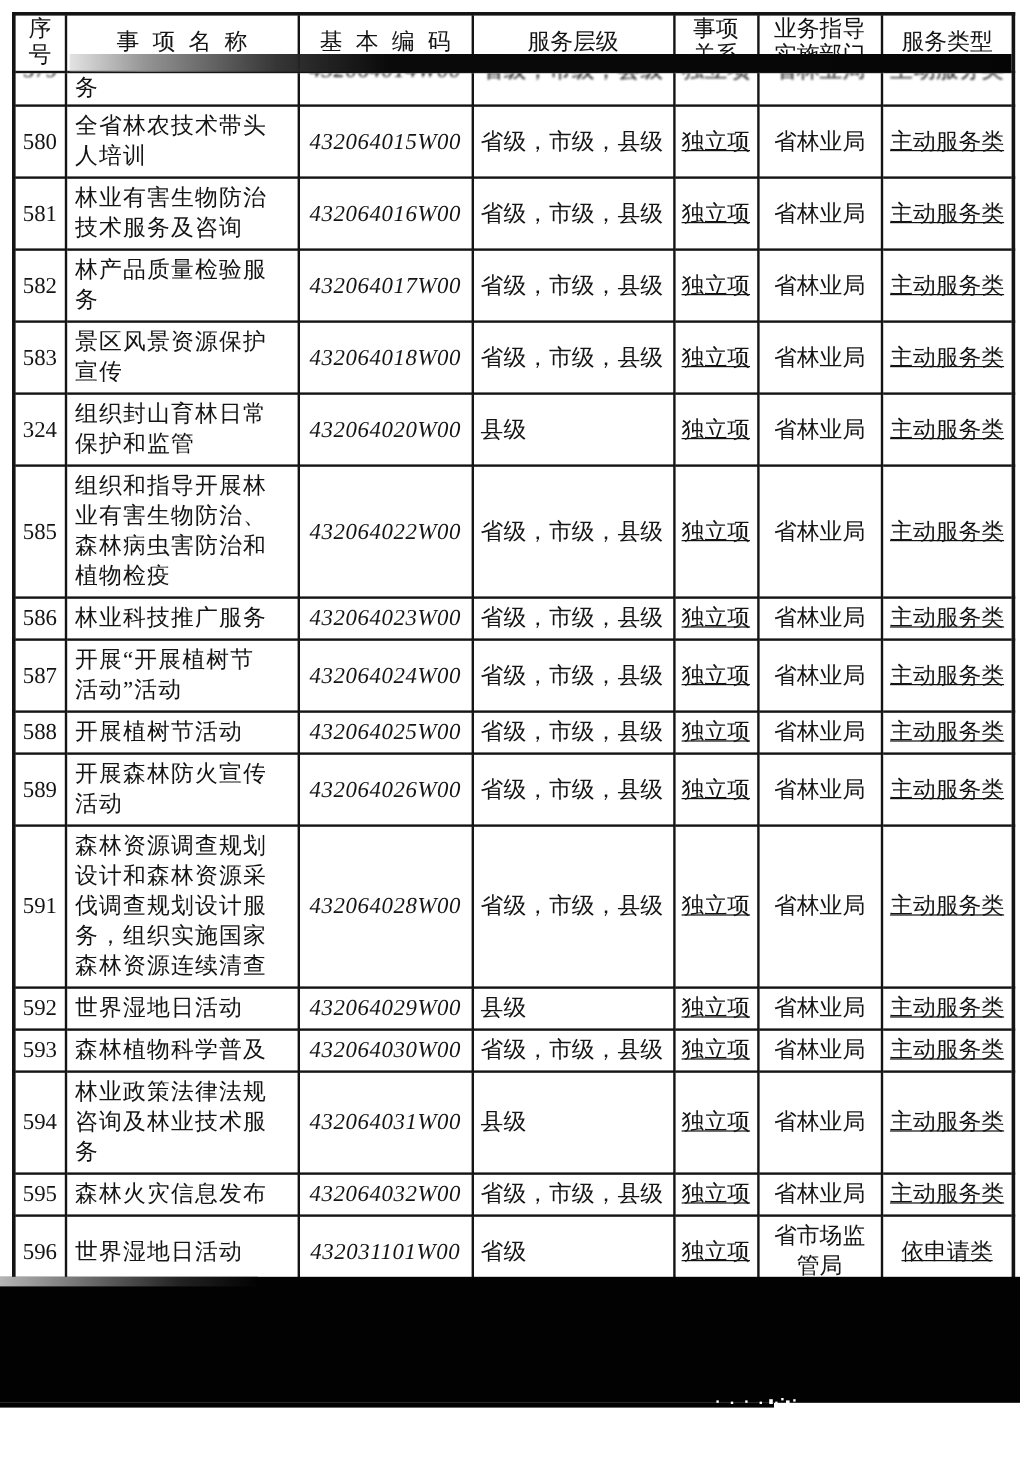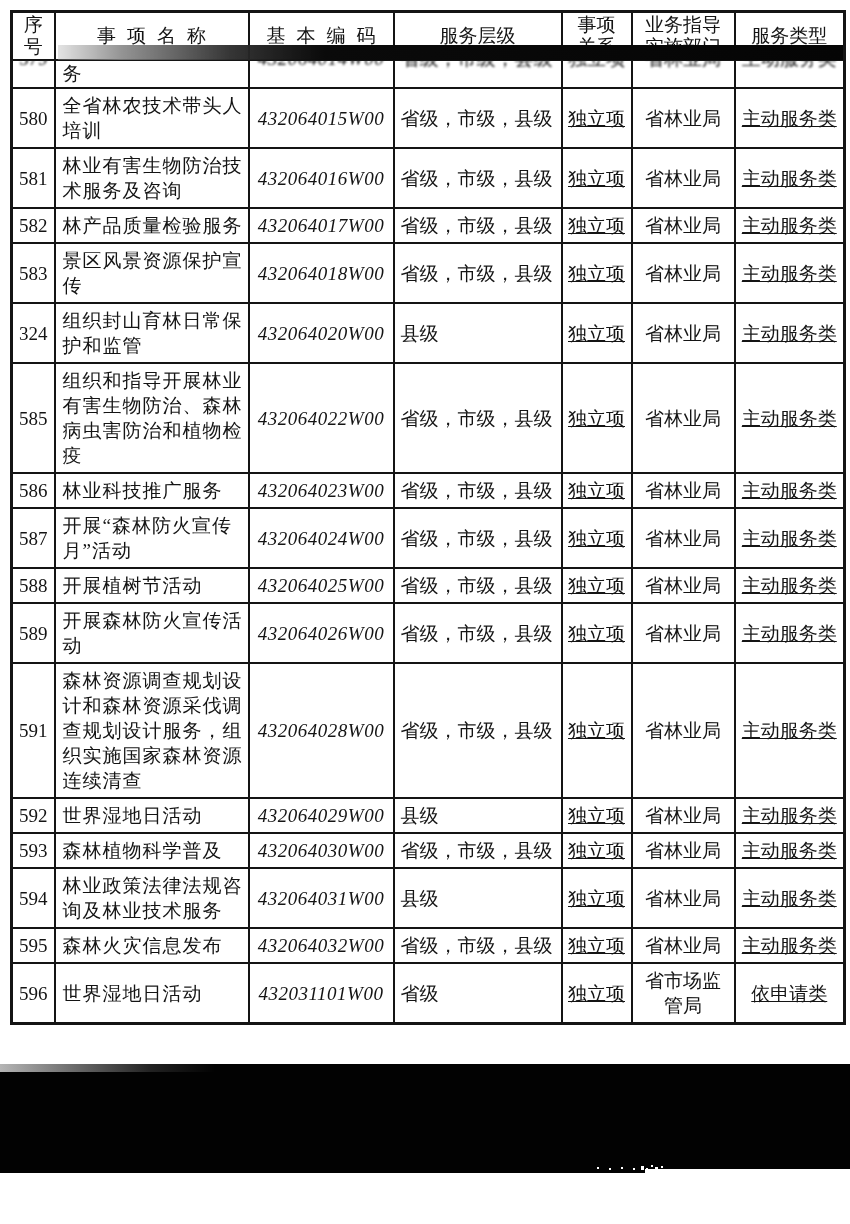--- a/index.html
+++ b/index.html
@@ -14,21 +14,21 @@
     border:3px solid #141414;
   }
   th,td { border:2px solid #141414; overflow:hidden; }
   th {
     font-weight:normal; font-size:19px; line-height:22px; text-align:center;
     vertical-align:middle; white-space:pre-line; padding:1px 0; height:42px;
   }
   th.spaced { letter-spacing:11px; text-indent:11px;font-family:Liberation Serif, serif; }
   td { font-size:19px; line-height:25px; padding:4px 0; vertical-align:middle; }
   .c-num  { text-align:center; }
-  .c-name { text-align:left; padding-left:7px; padding-right:3px; letter-spacing:1px; }
+  .c-name { text-align:left; padding-left:7px; padding-right:16px; letter-spacing:1px; }
   .c-code { text-align:center; letter-spacing:0.5px;font-style:italic; }
   .c-level{ text-align:left; padding-left:6px; }
   .c-rel,.c-type { text-align:center;text-decoration:underline; }
   .c-dept { text-align:center; padding-left:11px; padding-right:11px; }
 
   
   tr.partial td { height:26px; padding:0; position:relative; vertical-align:top; }
   .sliver {
     position:absolute; left:0; right:0; top:-15px; display:block;
     text-align:center; font-size:19px; line-height:25px;
@@ -167,21 +167,21 @@
         <td class="c-num">586</td>
         <td class="c-name">林业科技推广服务</td>
         <td class="c-code">432064023W00</td>
         <td class="c-level">省级，市级，县级</td>
         <td class="c-rel">独立项</td>
         <td class="c-dept">省林业局</td>
         <td class="c-type">主动服务类</td>
       </tr>
       <tr>
         <td class="c-num">587</td>
-        <td class="c-name">开展“森林防火宣传月”活动</td>
+        <td class="c-name">开展“开展植树节活动”活动</td>
         <td class="c-code">432064024W00</td>
         <td class="c-level">省级，市级，县级</td>
         <td class="c-rel">独立项</td>
         <td class="c-dept">省林业局</td>
         <td class="c-type">主动服务类</td>
       </tr>
       <tr>
         <td class="c-num">588</td>
         <td class="c-name">开展植树节活动</td>
         <td class="c-code">432064025W00</td>

